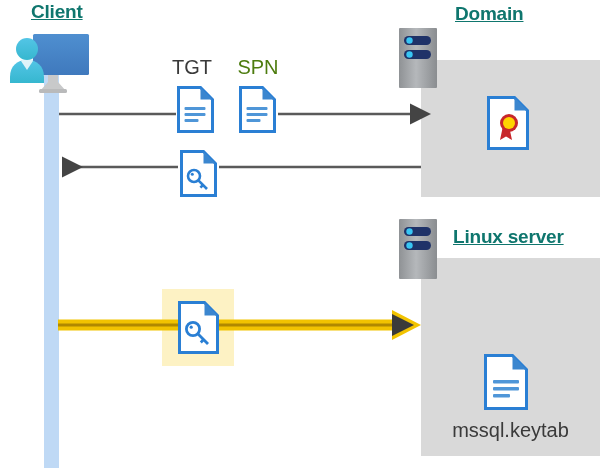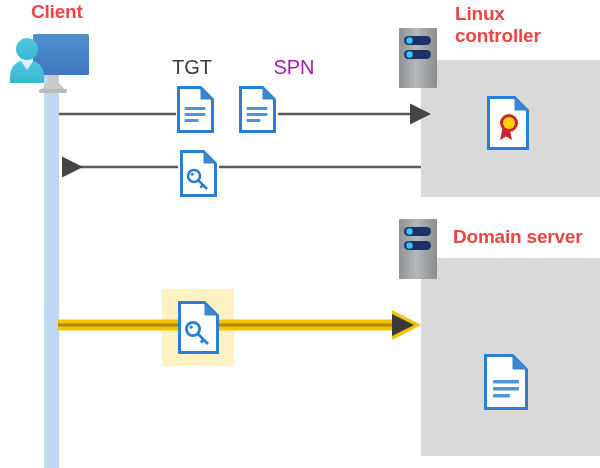--- a/index.html
+++ b/index.html
@@ -6,21 +6,21 @@
   body{width:600px;height:468px;position:relative;overflow:hidden;
        font-family:"Liberation Sans","DejaVu Sans",sans-serif;}
   .stage{position:absolute;left:0;top:0;width:600px;height:468px;}
 
   
   .panel{position:absolute;background:#d9d9d9;}
   #dc-panel{left:421px;top:60px;width:179px;height:137px;}
   #linux-panel{left:421px;top:258px;width:179px;height:198px;}
 
   
-  .title{position:absolute;font-weight:bold;color:#ef4444;letter-spacing:-0.2px;}
+  .title{position:absolute;font-weight:bold;color:#0f766e;letter-spacing:-0.2px;text-decoration:underline;}
   #client-title{left:31px;top:1px;font-size:19px;}
   #dc-title{left:455px;top:3px;font-size:19px;line-height:22px;width:140px;}
   #linux-title{left:453px;top:226px;font-size:19px;}
 
   
   #lifeline{position:absolute;left:44px;top:70px;width:15px;height:398px;
             background:#bfd9f5;}
 
   
   #client-icon{position:absolute;left:4px;top:26px;width:86px;height:72px;}
@@ -36,21 +36,21 @@
   #keytab-doc{position:absolute;left:484px;top:354px;width:44px;height:56px;}
   #keytab-label{position:absolute;left:421px;top:419px;width:179px;
                 text-align:center;font-size:20px;color:#3a3a3a;}
 
   
   #tgt-doc{position:absolute;left:177px;top:86px;width:37px;height:47px;}
   #spn-doc{position:absolute;left:239px;top:86px;width:37px;height:47px;}
   #tgt-label{position:absolute;left:172px;top:56px;width:48px;
              font-size:20px;color:#3a3a3a;}
   #spn-label{position:absolute;left:232px;top:56px;width:52px;text-align:center;
-             font-size:20px;color:#a21caf;margin-left:36px;}
+             font-size:20px;color:#4d7c0f;}
   #ticket-doc{position:absolute;left:180px;top:150px;width:37px;height:47px;}
 
   
   #highlight-box{position:absolute;left:162px;top:289px;width:72px;height:77px;
                  background:#fdf2c4;}
   #key-doc{position:absolute;left:178px;top:301px;width:41px;height:53px;}
 
   
   #arrows{position:absolute;left:0;top:0;width:600px;height:468px;}
   svg{display:block;overflow:visible;}
@@ -114,25 +114,24 @@
       <rect x="5" y="8" width="27" height="9" rx="4.5" fill="#1f3268"></rect>
       <circle cx="10.5" cy="12.5" r="3.2" fill="#38c6f4"></circle>
       <rect x="5" y="22" width="27" height="9" rx="4.5" fill="#1f3268"></rect>
       <circle cx="10.5" cy="26.5" r="3.2" fill="#38c6f4"></circle>
     </svg>
   </div>
 
   <div class="title" id="client-title">Client</div>
 
   <div class="title" id="dc-title">
-    <div>Linux</div>
-    <div>controller</div>
-  </div>
-
-  <div class="title" id="linux-title">Domain server</div>
+    <div>Domain</div>
+  </div>
+
+  <div class="title" id="linux-title">Linux server</div>
 
   <div id="cert-doc">
     <svg width="42" height="54" viewBox="0 0 42 54">
       <path d="M1.5 1.5 h26 l13 13 v38 h-39 z" fill="#ffffff" stroke="#2a7fd4" stroke-width="3"></path>
       <path d="M27.5 1.5 v13 h13 z" fill="#3b86cf"></path>
 
       <path d="M16 30 l-3 14 l6 -3.5 l6 3.5 l-3 -14 z" fill="#c8262a"></path>
       <circle cx="22" cy="27" r="9" fill="#c8262a"></circle>
       <circle cx="22" cy="27" r="6" fill="#ffd400"></circle>
     </svg>
@@ -142,20 +141,21 @@
   <div id="keytab-doc">
     <svg width="44" height="56" viewBox="0 0 44 56">
       <path d="M1.5 1.5 h27 l14 14 v39 h-41 z" fill="#ffffff" stroke="#2a7fd4" stroke-width="3"></path>
       <path d="M28.5 1.5 v14 h14 z" fill="#3b86cf"></path>
       <rect x="9" y="26" width="26" height="3.6" rx="1" fill="#4f96d8"></rect>
       <rect x="9" y="33" width="26" height="3.6" rx="1" fill="#4f96d8"></rect>
       <rect x="9" y="40" width="17" height="3.6" rx="1" fill="#4f96d8"></rect>
     </svg>
   </div>
 
+  <div id="keytab-label">mssql.keytab</div>
 
   <div id="tgt-label">TGT</div>
   <div id="spn-label">SPN</div>
 
   <div id="tgt-doc">
     <svg width="37" height="47" viewBox="0 0 37 47">
       <path d="M1.5 1.5 h22 l12 12 v32 h-34 z" fill="#ffffff" stroke="#2a7fd4" stroke-width="3"></path>
       <path d="M23.5 1.5 v12 h12 z" fill="#3b86cf"></path>
       <rect x="7.5" y="21" width="21" height="3" rx="1" fill="#4f96d8"></rect>
       <rect x="7.5" y="27" width="21" height="3" rx="1" fill="#4f96d8"></rect>

